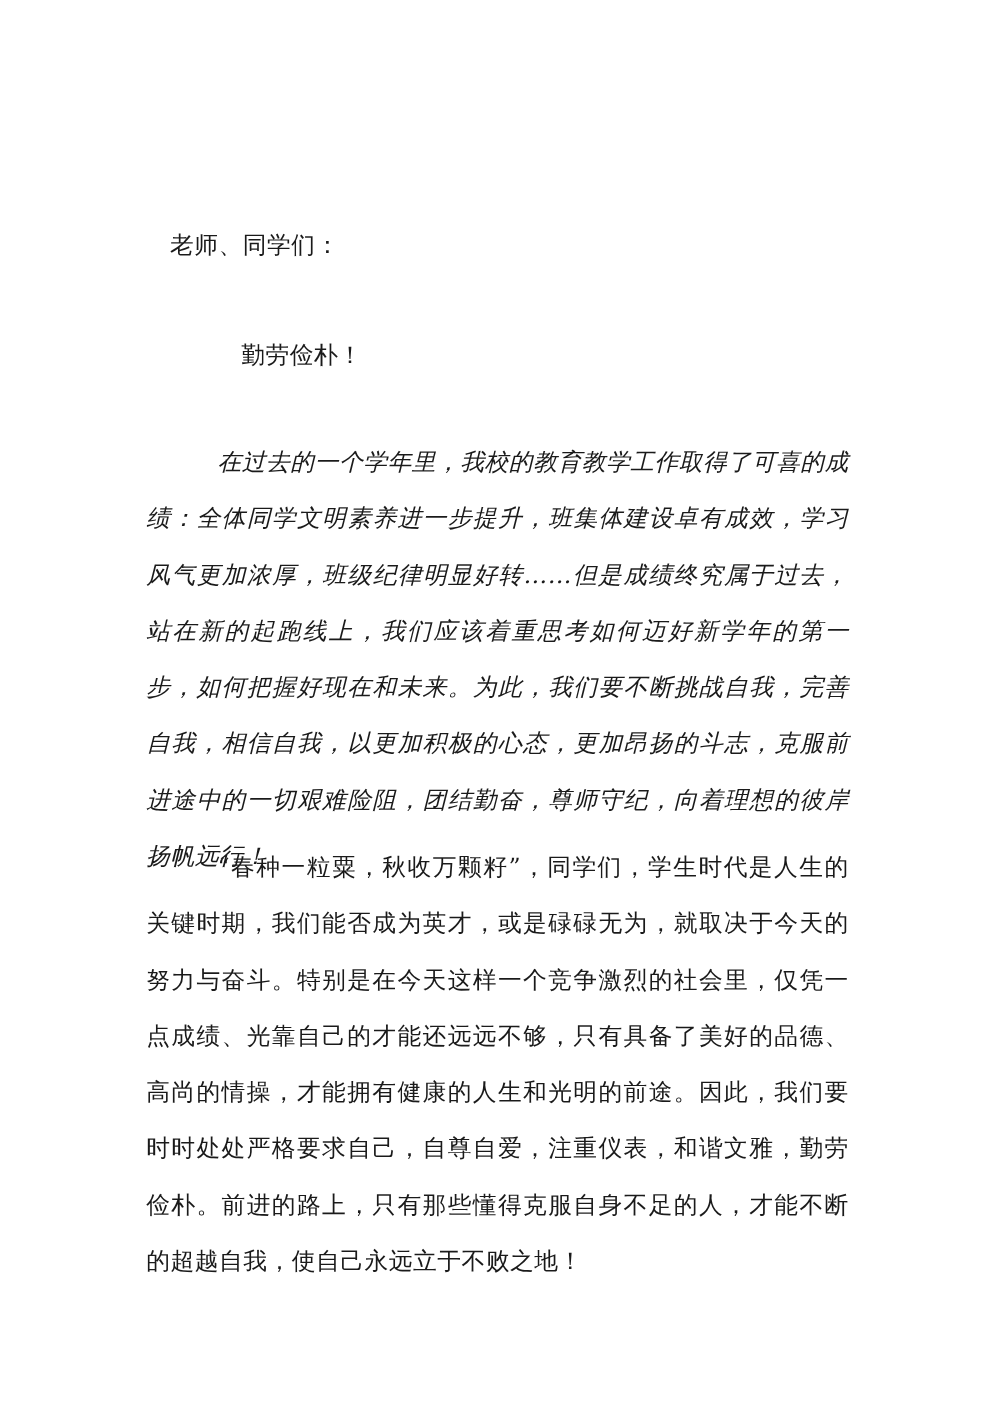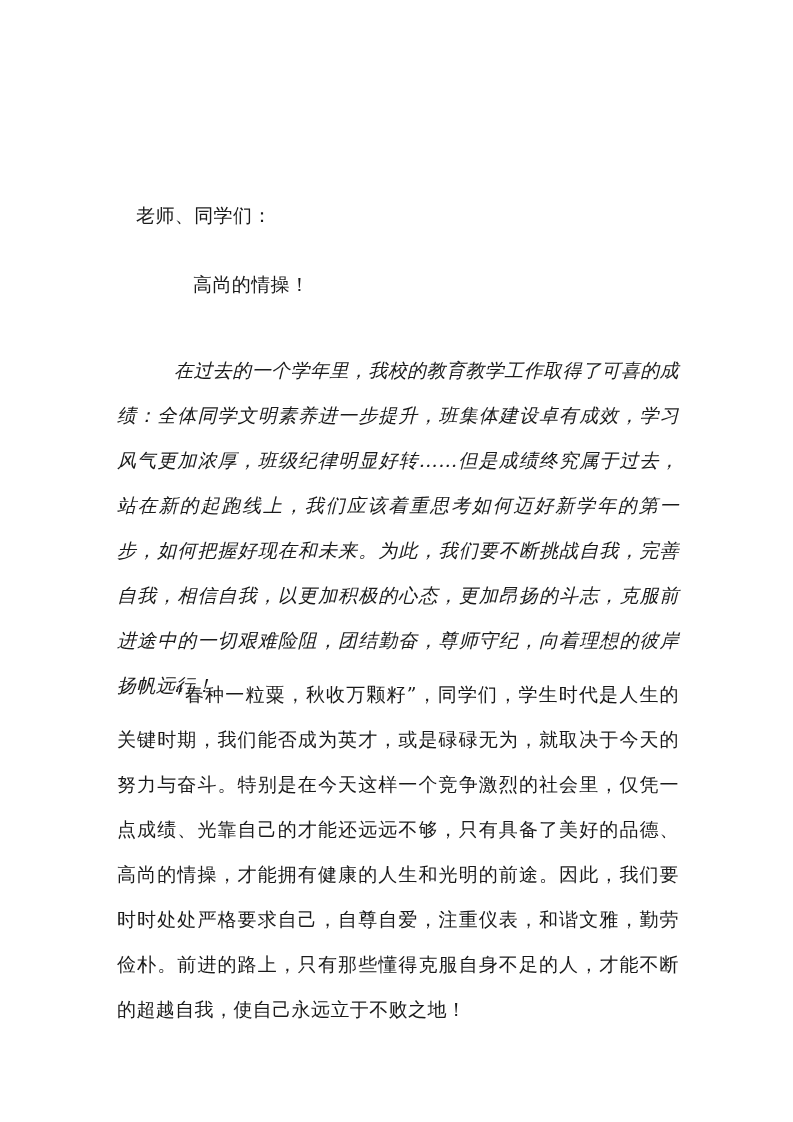--- a/index.html
+++ b/index.html
@@ -26,21 +26,21 @@
       left: 0;
       width: 562px;
       font-size: 19px;
       line-height: 45px;
       letter-spacing: 0.4px;
       text-align: justify;
       text-justify: inter-character;
       word-break: break-all;
     }
     .salutation {
-      top: 193px;
+      top: 174px;
       left: 19px;
     }
     .greeting {
       top: 262px;
       left: 76px;
     }
     .para1 {
       top: 348px;
       text-indent: 57px;
       font-style: italic;
@@ -49,18 +49,18 @@
       top: 672px;
       text-indent: 57px;
     }
   </style>
 </head>
 <body>
 
 <div class="page">
   <div class="line-block salutation">老师、同学们：</div>
 
-  <div class="line-block greeting">高尚的情操！</div>
+  <div class="line-block greeting">勤劳俭朴！</div>
 
   <div class="line-block para1">在过去的一个学年里，我校的教育教学工作取得了可喜的成绩：全体同学文明素养进一步提升，班集体建设卓有成效，学习风气更加浓厚，班级纪律明显好转……但是成绩终究属于过去，站在新的起跑线上，我们应该着重思考如何迈好新学年的第一步，如何把握好现在和未来。为此，我们要不断挑战自我，完善自我，相信自我，以更加积极的心态，更加昂扬的斗志，克服前进途中的一切艰难险阻，团结勤奋，尊师守纪，向着理想的彼岸扬帆远行！</div>
 
   <div class="line-block para2">“春种一粒粟，秋收万颗籽”，同学们，学生时代是人生的关键时期，我们能否成为英才，或是碌碌无为，就取决于今天的努力与奋斗。特别是在今天这样一个竞争激烈的社会里，仅凭一点成绩、光靠自己的才能还远远不够，只有具备了美好的品德、高尚的情操，才能拥有健康的人生和光明的前途。因此，我们要时时处处严格要求自己，自尊自爱，注重仪表，和谐文雅，勤劳俭朴。前进的路上，只有那些懂得克服自身不足的人，才能不断的超越自我，使自己永远立于不败之地！</div>
 </div>
 
 </body></html>

